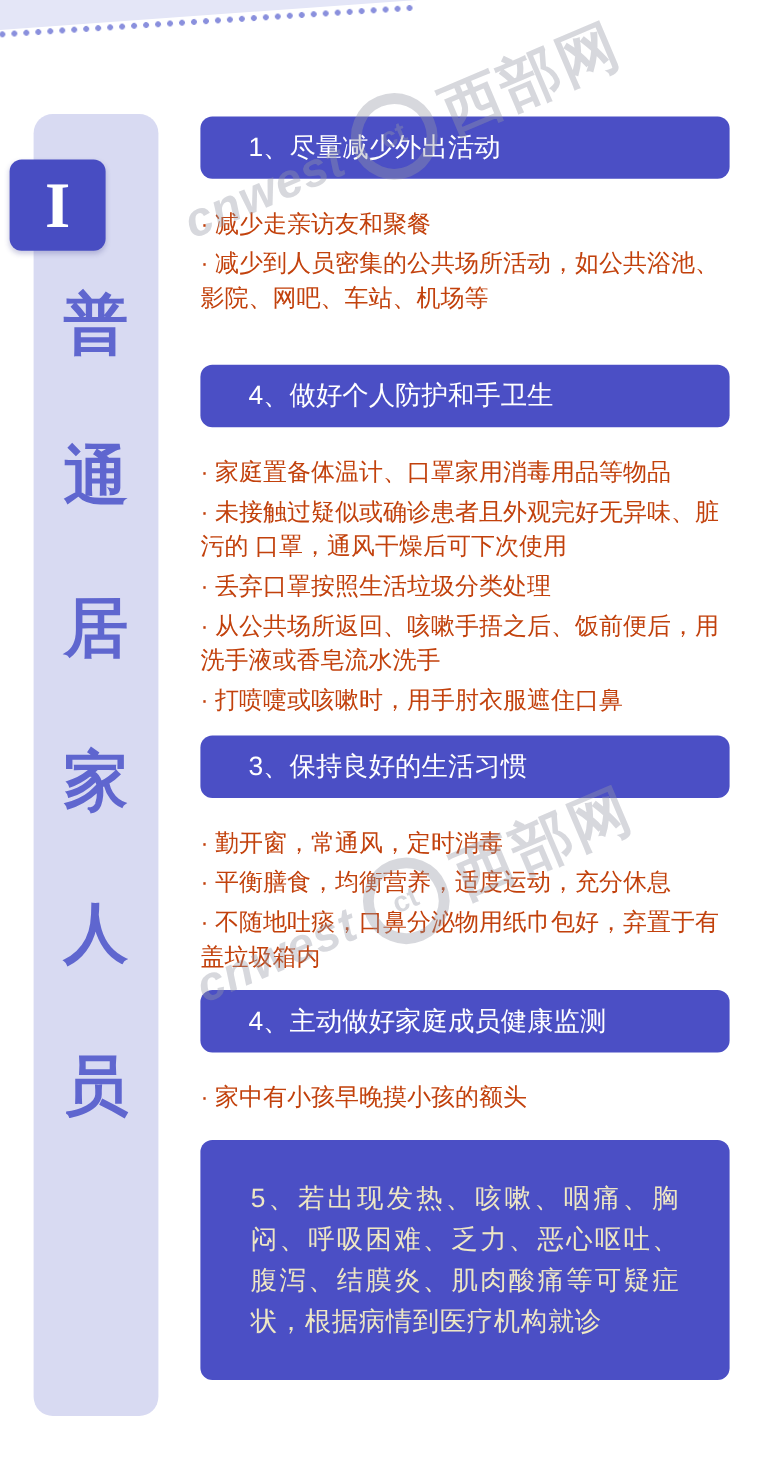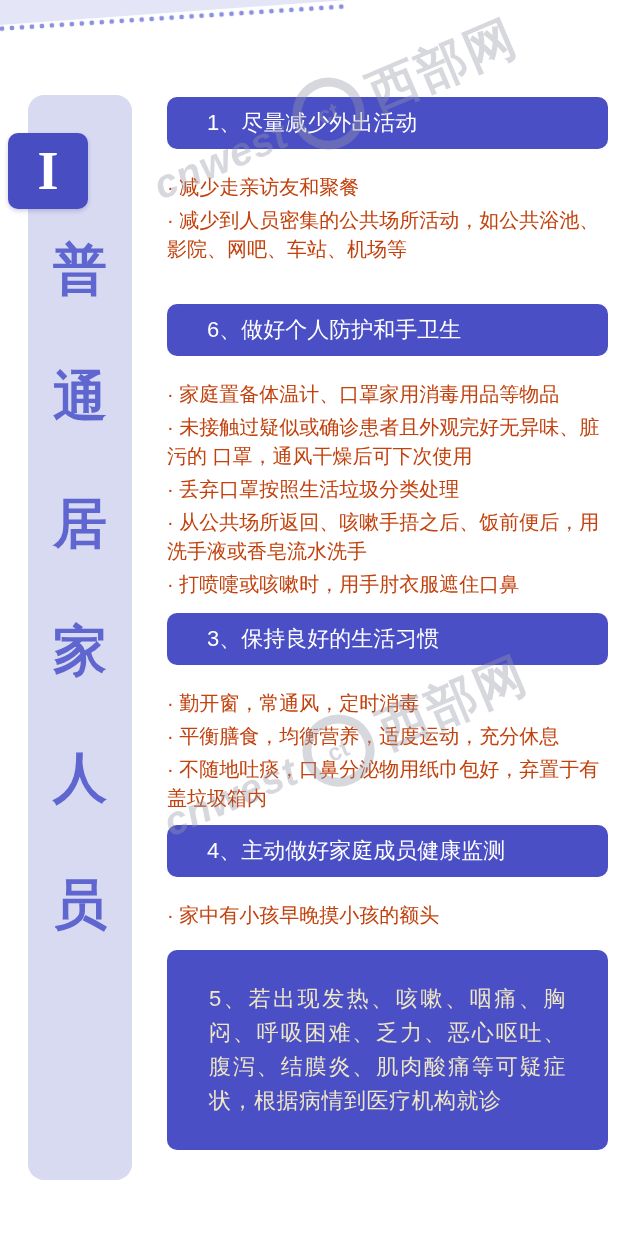--- a/index.html
+++ b/index.html
@@ -106,21 +106,21 @@
 
     <header class="section-header mt-h1">
       <span>1、尽量减少外出活动</span>
     </header>
     <div class="section-body">
       <p>· 减少走亲访友和聚餐</p>
       <p>· 减少到人员密集的公共场所活动，如公共浴池、影院、网吧、车站、机场等</p>
     </div>
 
     <header class="section-header mt-h2">
-      <span>6、做好个人防护和手卫生</span>
+      <span>4、做好个人防护和手卫生</span>
     </header>
     <div class="section-body">
       <p>· 家庭置备体温计、口罩家用消毒用品等物品</p>
       <p>· 未接触过疑似或确诊患者且外观完好无异味、脏污的 口罩，通风干燥后可下次使用</p>
       <p>· 丢弃口罩按照生活垃圾分类处理</p>
       <p>· 从公共场所返回、咳嗽手捂之后、饭前便后，用洗手液或香皂流水洗手</p>
       <p>· 打喷嚏或咳嗽时，用手肘衣服遮住口鼻</p>
     </div>
 
     <header class="section-header mt-h3">

